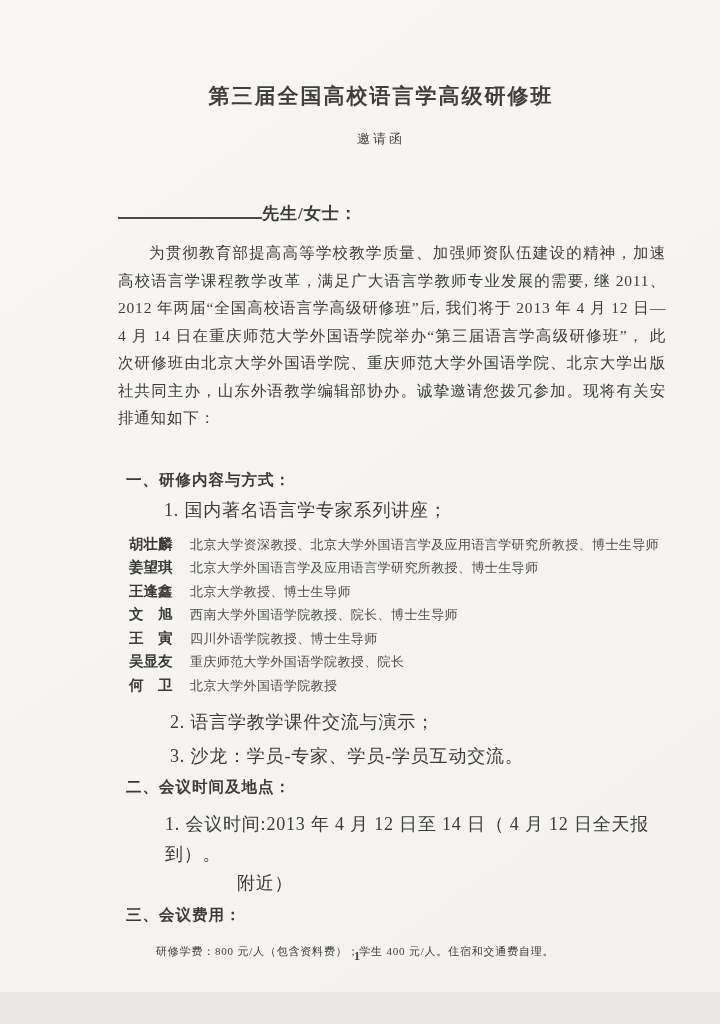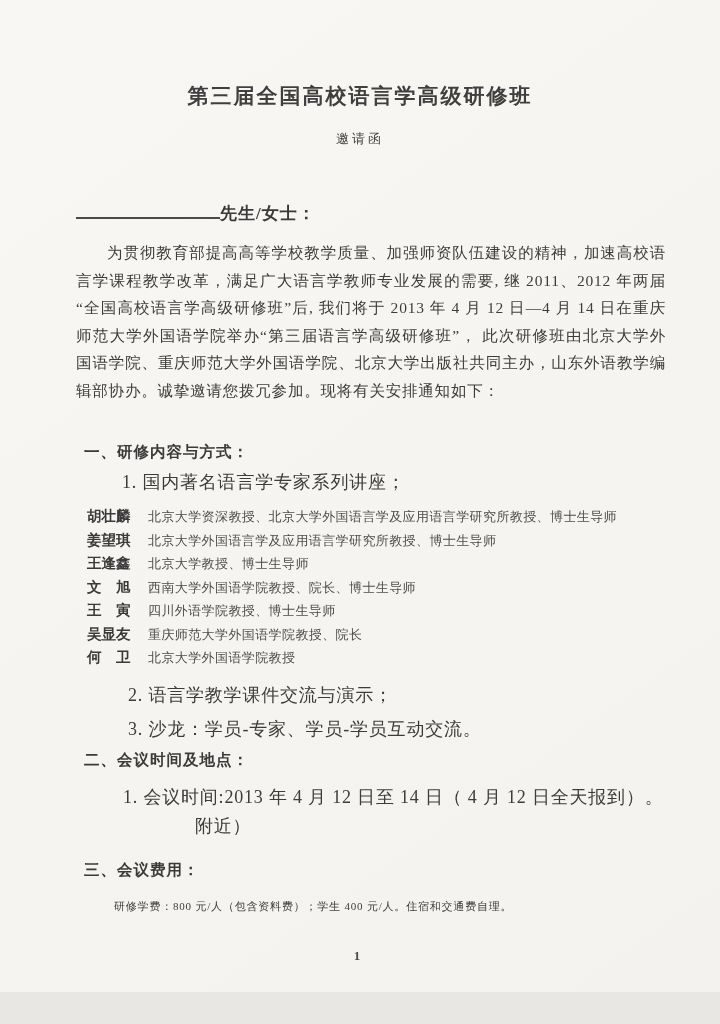--- a/index.html
+++ b/index.html
@@ -10,20 +10,21 @@
   }
   .page {
     position: relative;
     width: 720px;
     height: 992px;
     margin: 0 auto;
     background: linear-gradient(145deg, #f8f7f4 0%, #f5f4f0 55%, #f3f2ee 100%);
     color: #3c3c3c;
     overflow: hidden;
     box-sizing: border-box;
+    padding-left: 42px;
   }
   .doc-title {
     margin: 0;
     padding-top: 82px;
     text-align: center;
     font-family: "Liberation Sans", "DejaVu Sans", sans-serif;
     font-size: 21px;
     font-weight: bold;
     letter-spacing: 2px;
     color: #3f3f3f;
@@ -94,21 +95,21 @@
     font-size: 13px;
     color: #4d4d4d;
     letter-spacing: 0.4px;
   }
   .item-courseware { margin: 13px 0 0 44px; }
   .item-salon { margin: 9px 0 0 44px; line-height: 27px; }
   .sec2-heading { margin-top: 7px; }
   .item-time { margin: 11px 0 0 39px; line-height: 30px; }
   .item-venue { margin: 0 0 0 39px; line-height: 30px; }
   .venue-cont { margin: 0 0 0 111px; line-height: 29px; }
-  .sec3-heading { margin-top: 19px; }
+  .sec3-heading { margin-top: 7px; }
   .fee-line { margin: 11px 9px 0 30px; font-size: 11px; letter-spacing: 0.8px; line-height: 28px; }
   .page-number {
     position: absolute;
     top: 948px;
     left: 0;
     right: 6px;
     text-align: center;
     font-size: 13px;
     font-weight: bold;
     color: #4a4a4a;

